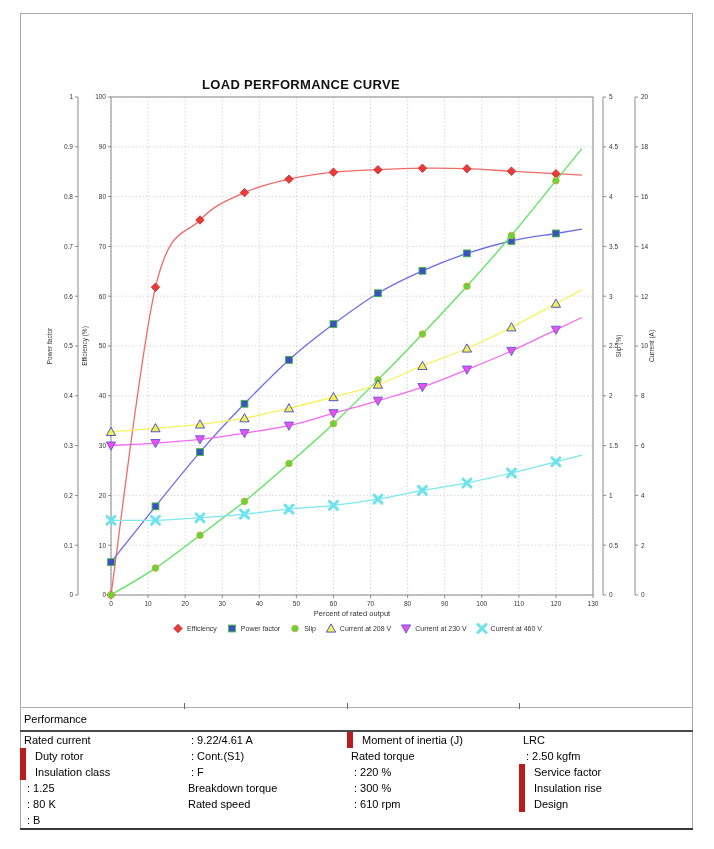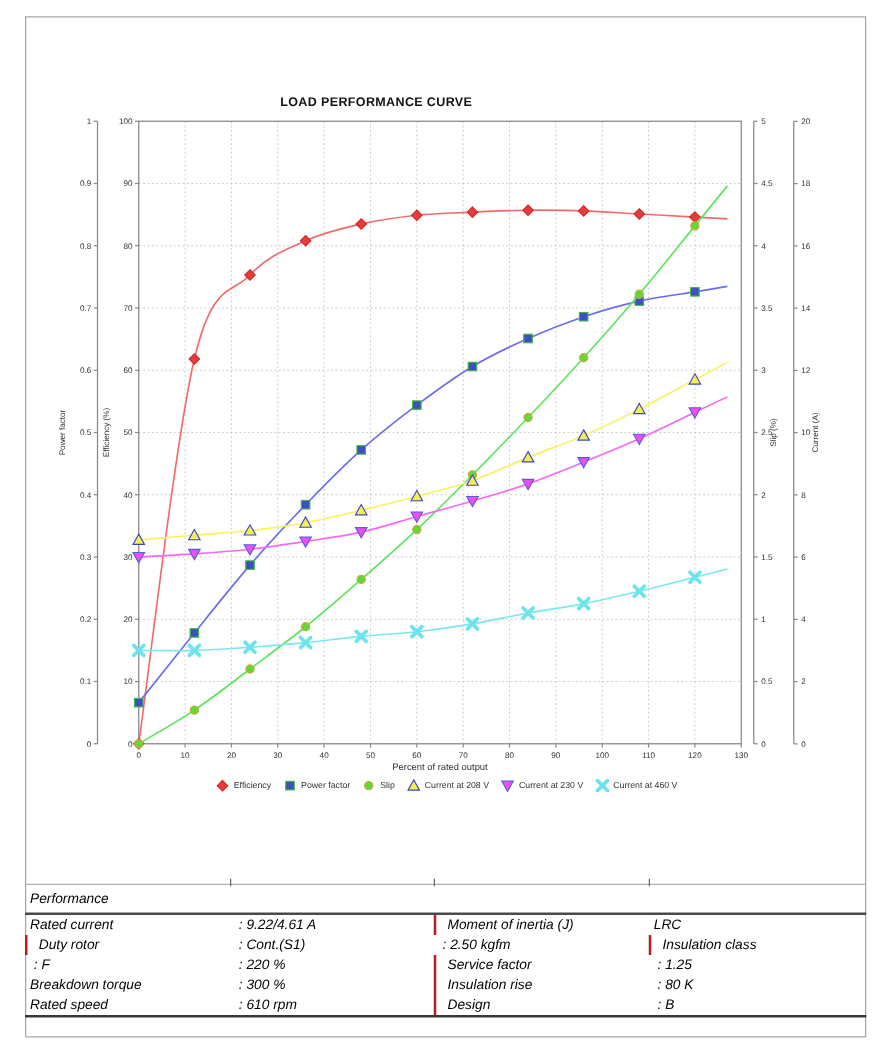--- a/index.html
+++ b/index.html
@@ -1,32 +1,32 @@
 <!DOCTYPE html>
 <html><head>
 <meta charset="utf-8">
 <style>
   html,body{margin:0;padding:0;background:#fff;}
   body{width:714px;height:849px;position:relative;font-family:"Liberation Sans",sans-serif;overflow:hidden;}
   .page-border{position:absolute;left:20px;top:13px;width:671px;height:815px;border:1px solid #a8a8a8;}
   .chart-title{position:absolute;left:0;top:77px;width:602px;text-align:center;
-    font-size:10px;font-weight:bold;color:#111;letter-spacing:.3px;}
+    font-size:13px;font-weight:bold;color:#111;letter-spacing:.3px;}
   #chart-svg{position:absolute;left:0;top:0;}
   .legend{position:absolute;left:0;top:623px;width:714px;display:flex;justify-content:center;
     align-items:center;gap:9px;font-size:7px;color:#333;}
   .legend-item{display:flex;align-items:center;gap:3px;white-space:nowrap;}
-  .spec-table{position:absolute;left:20px;top:707px;width:673px;font-size:11px;color:#000;font-style:italic;}
+  .spec-table{position:absolute;left:20px;top:707px;width:673px;font-size:11px;color:#000;}
   .perf-row{display:grid;grid-template-columns:164px 1fr;height:22px;line-height:22px;
     border-top:1px solid #b0b0b0;border-bottom:2px solid #4a4a4a;}
   .main-block{display:grid;grid-template-columns:164px 163px 172px 174px;grid-auto-rows:16px;
     line-height:16px;border-bottom:2px solid #383838;}
   .cell{white-space:nowrap;overflow:hidden;}
   .c-label1{padding-left:4px;}
   .c-value1{padding-left:7px;}
-  .c-label2{padding-left:9px;border-left:2px solid #b91c1c;}
+  .c-label2{padding-left:9px;border-left:6px solid #b91c1c;}
   .c-value2{padding-left:7px;}
   .grid-tick{position:absolute;width:1px;height:6px;background:#6a6a6a;}
 </style>
 </head>
 <body>
 
 <div class="page-border"></div>
 
 <div class="chart-title">LOAD PERFORMANCE CURVE</div>
 
@@ -322,20 +322,21 @@
   <div class="perf-row">
     <div class="cell c-label1">Performance</div>
   </div>
   <div class="main-block" id="main-block">
       <div class="cell c-label1">Rated current</div>
       <div class="cell c-value1">: 9.22/4.61 A</div>
       <div class="cell c-label2">Moment of inertia (J)</div>
       <div class="cell c-label1">LRC</div>
       <div class="cell c-label2">Duty rotor</div>
       <div class="cell c-value2">: Cont.(S1)</div>
+      <div class="cell c-label1">Rated torque</div>
       <div class="cell c-value1">: 2.50 kgfm</div>
       <div class="cell c-label2">Insulation class</div>
       <div class="cell c-value2">: F</div>
       <div class="cell c-value1">: 220 %</div>
       <div class="cell c-label2">Service factor</div>
       <div class="cell c-value2">: 1.25</div>
       <div class="cell c-label1">Breakdown torque</div>
       <div class="cell c-value1">: 300 %</div>
       <div class="cell c-label2">Insulation rise</div>
       <div class="cell c-value2">: 80 K</div>

